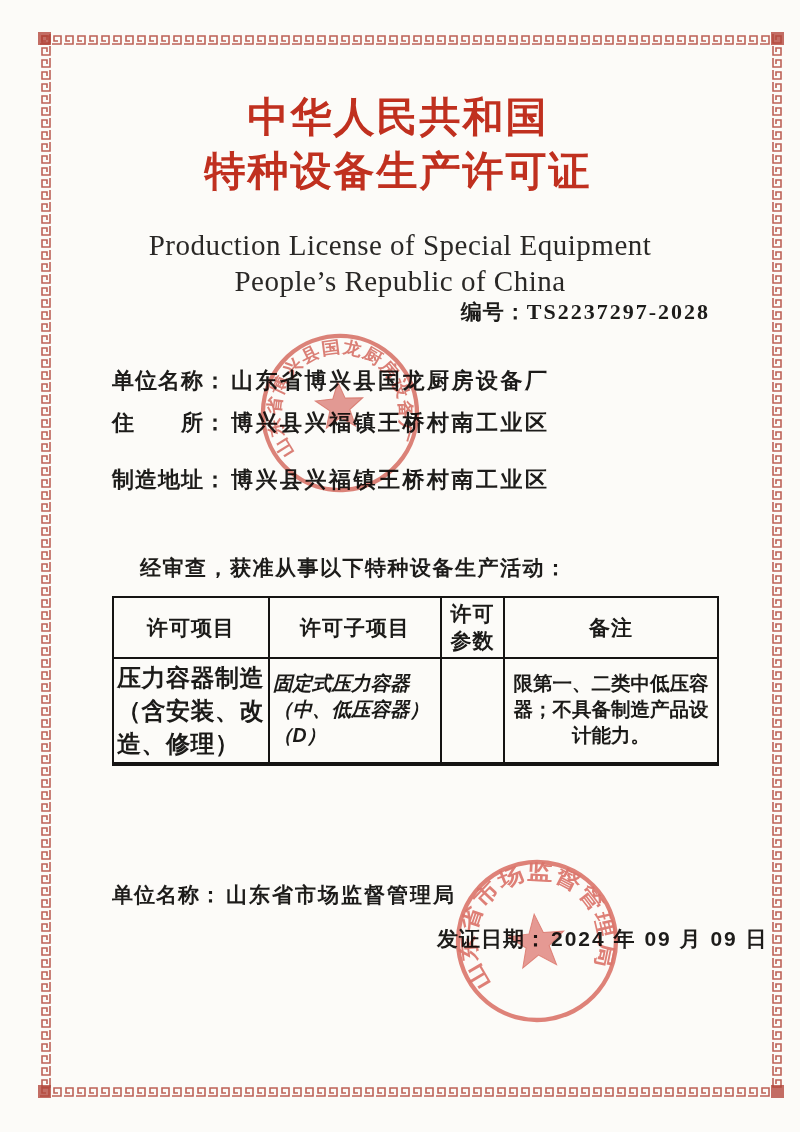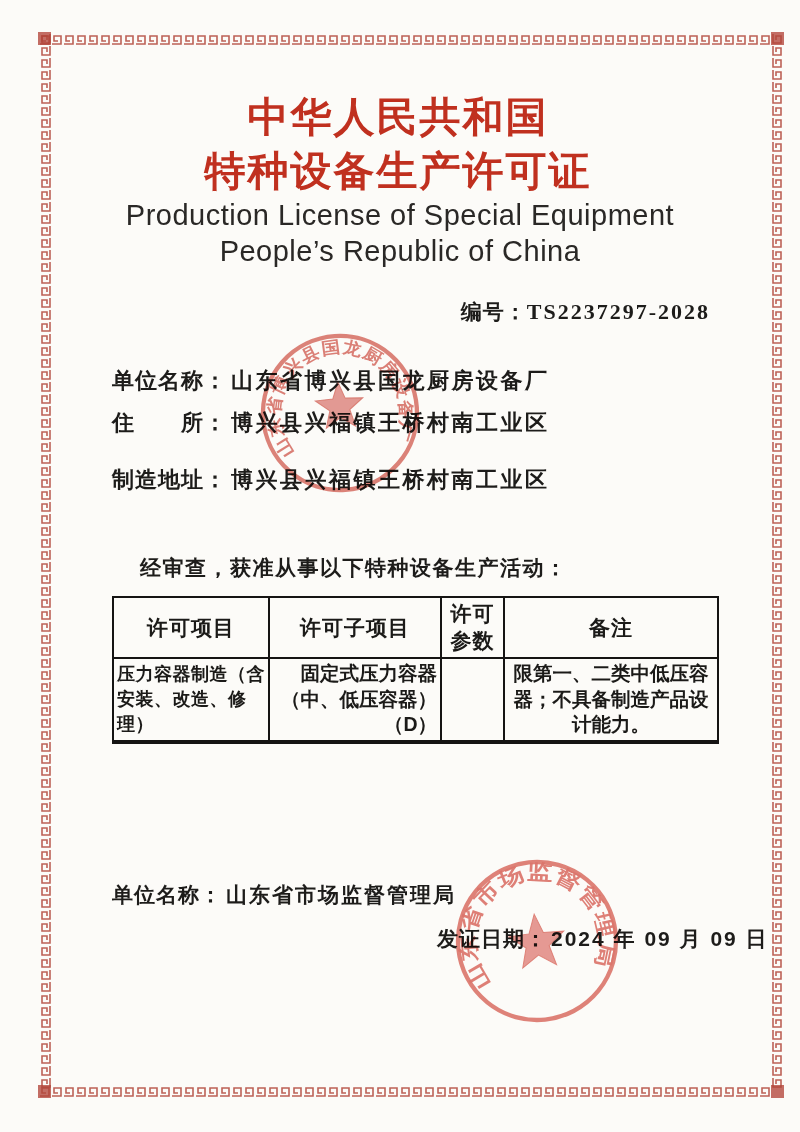--- a/index.html
+++ b/index.html
@@ -12,22 +12,22 @@
   #border-svg{position:absolute;left:0;top:0;width:800px;height:1132px;}
   .abs{position:absolute;}
   .zh-title{
     left:0;width:796px;text-align:center;font-weight:700;
     color:#c0301f;letter-spacing:2px;font-size:41px;line-height:1.1;
   }
   .t1{top:95px;}
   .t2{top:149px;}
   .en-title{
     left:0;width:800px;text-align:center;
-    font-family:Liberation Sans, sans-serif;font-size:29px;color:#2a2826;
-    letter-spacing:0.5px;line-height:1.1;
+    font-family:Liberation Serif, serif;font-size:29px;color:#2a2826;
+    letter-spacing:0.5px;line-height:1.1;margin-top:30px;
   }
   .e1{top:200px;}
   .e2{top:236px;}
   .license-no{top:298px;right:90px;font-size:21px;font-weight:700;letter-spacing:1px;}
   .license-no .num{font-family:"Liberation Serif",serif;font-size:22px;font-weight:700;letter-spacing:2px;}
   .field{left:112px;font-size:22px;font-weight:700;white-space:nowrap;}
   .field .lab{letter-spacing:1px;}
   .field .val{letter-spacing:2.5px;margin-left:4px;}
   .f1{top:366px;}
   .f2{top:408px;}
@@ -38,22 +38,22 @@
     border-collapse:collapse;table-layout:fixed;
     border:2.5px solid #151413;border-bottom:4px solid #151413;
   }
   table.lic-table th,table.lic-table td{
     border:2px solid #151413;font-weight:700;color:#1b1a18;
     padding:2px 3px;vertical-align:middle;
   }
   table.lic-table th{font-size:21px;text-align:center;line-height:1.3;letter-spacing:1px;}
   thead tr{height:57px;}
   tbody tr{height:76px;}
-  td.c1{font-size:18px;text-align:left;line-height:1.38;letter-spacing:0.5px;}
-  td.c2{font-size:19.5px;text-align:right;line-height:1.33;}
+  td.c1{font-size:24px;text-align:left;line-height:1.38;letter-spacing:0.5px;}
+  td.c2{font-size:19.5px;text-align:left;line-height:1.33;font-style:italic;}
   td.c3{font-size:19.5px;}
   td.c4{font-size:19.5px;text-align:center;line-height:1.33;padding:2px 5px;}
   .footer-line{font-size:21px;font-weight:700;white-space:nowrap;}
   .footer-line .lab{letter-spacing:1px;}
   .footer-line .val{letter-spacing:2px;margin-left:4px;}
   .authority{top:881px;left:112px;}
   .valid{top:925px;left:112px;}
   .issue{top:925px;left:437px;}
   .seal{position:absolute;width:200px;height:200px;mix-blend-mode:multiply;opacity:0.84;}
   #seal-company{left:240px;top:313px;}

